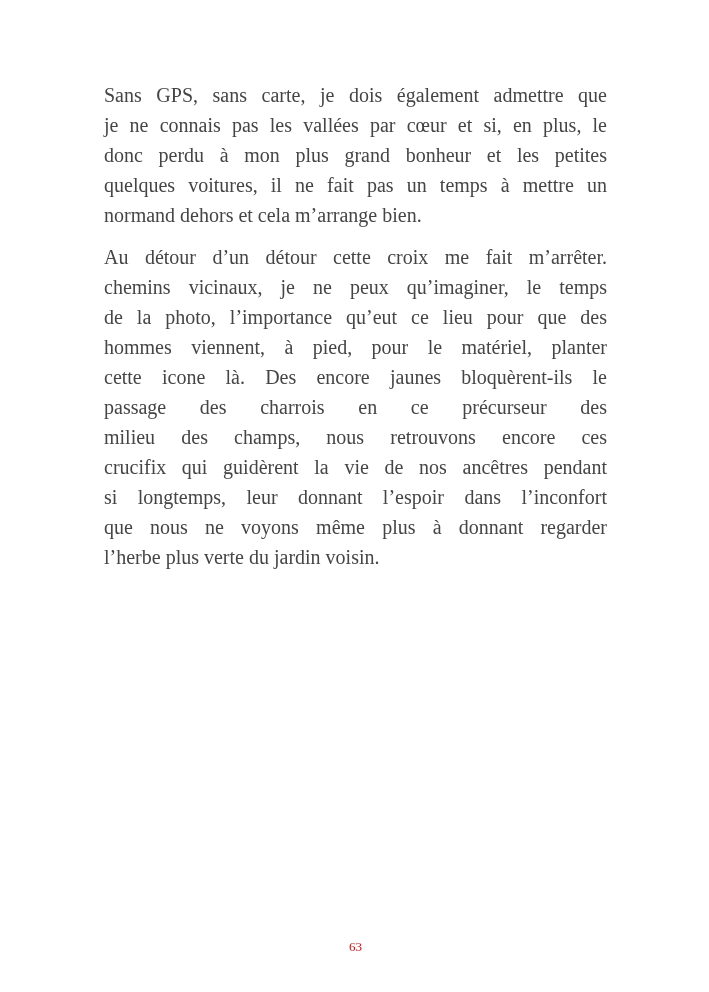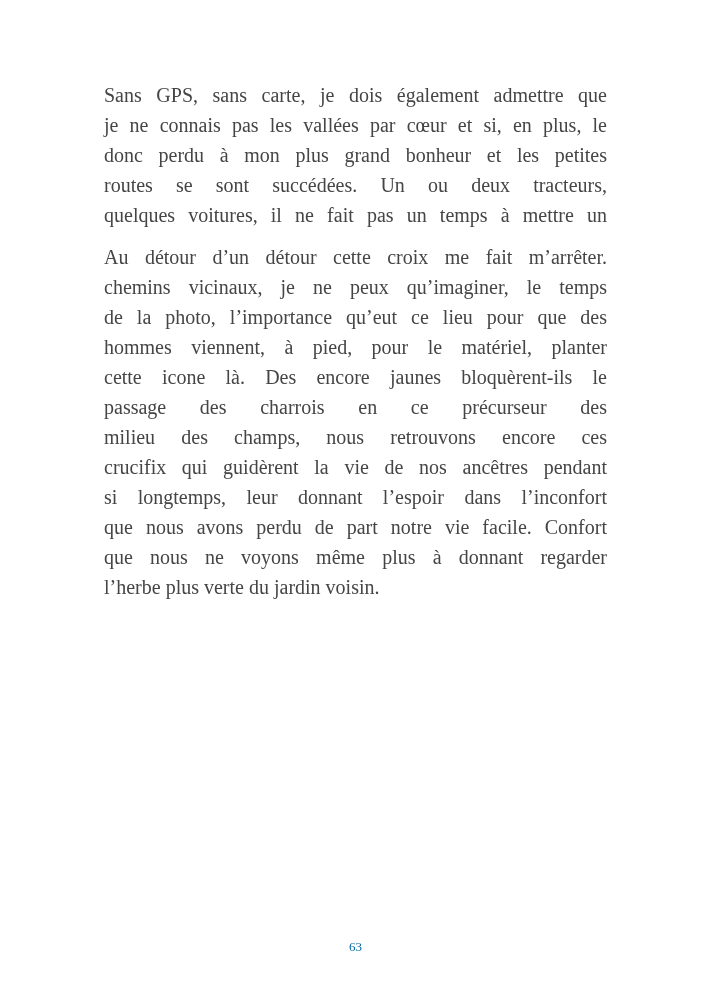--- a/index.html
+++ b/index.html
@@ -37,48 +37,47 @@
     text-align-last: left;
   }
   .page-number {
     position: absolute;
     left: 104px;
     top: 938px;
     width: 503px;
     text-align: center;
     font-size: 13px;
     line-height: 18px;
-    color: #0369a1;
+    color: #b91c1c;
   }
 </style>
 </head>
 <body>
 
 <div class="book-page">
   <div class="text-block">
 
     <div class="paragraph">
       <div class="text-line">Sans GPS, sans carte, je dois également admettre que</div>
       <div class="text-line">je ne connais pas les vallées par cœur et si, en plus, le</div>
       <div class="text-line">donc perdu à mon plus grand bonheur et les petites</div>
-      <div class="text-line">routes se sont succédées. Un ou deux tracteurs,</div>
       <div class="text-line">quelques voitures, il ne fait pas un temps à mettre un</div>
+      <div class="text-line last">normand dehors et cela m’arrange bien.</div>
     </div>
 
     <div class="paragraph">
       <div class="text-line">Au détour d’un détour cette croix me fait m’arrêter.</div>
       <div class="text-line">chemins vicinaux, je ne peux qu’imaginer, le temps</div>
       <div class="text-line">de la photo, l’importance qu’eut ce lieu pour que des</div>
       <div class="text-line">hommes viennent, à pied, pour le matériel, planter</div>
       <div class="text-line">cette icone là. Des encore jaunes bloquèrent-ils le</div>
       <div class="text-line">passage des charrois en ce précurseur des</div>
       <div class="text-line">milieu des champs, nous retrouvons encore ces</div>
       <div class="text-line">crucifix qui guidèrent la vie de nos ancêtres pendant</div>
       <div class="text-line">si longtemps, leur donnant l’espoir dans l’inconfort</div>
-      <div class="text-line">que nous avons perdu de part notre vie facile. Confort</div>
       <div class="text-line">que nous ne voyons même plus à donnant regarder</div>
       <div class="text-line last">l’herbe plus verte du jardin voisin.</div>
     </div>
 
   </div>
 
   <div class="page-number">63</div>
 </div>
 
 </body></html>

